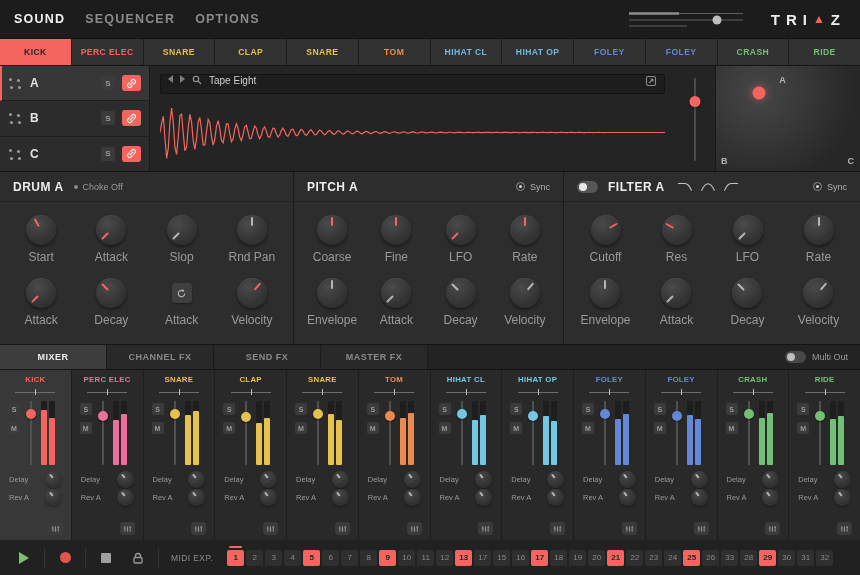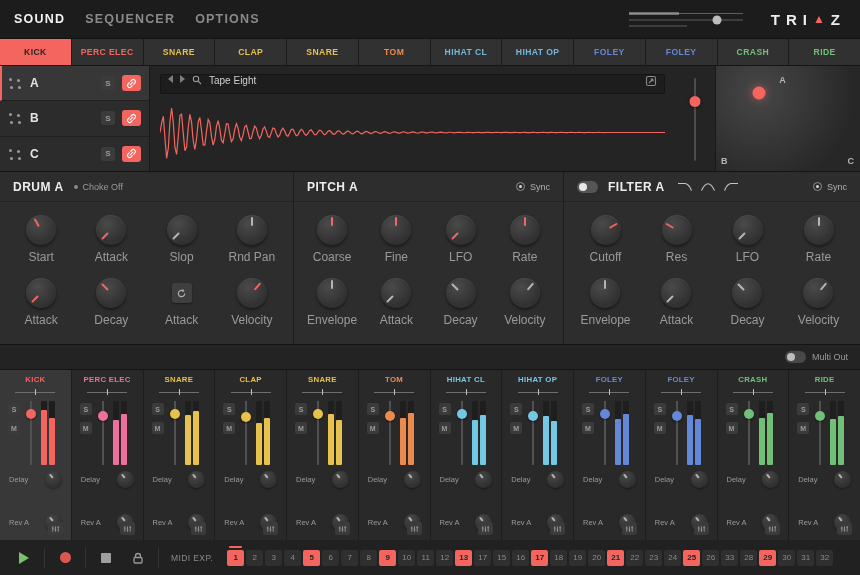--- a/index.html
+++ b/index.html
@@ -101,21 +101,21 @@
 .sbtn,.mbtn{position:absolute;left:8px;width:12px;height:12px;background:#3b3b3b;border-radius:2px;color:#9a9a9a;font-size:7px;font-weight:bold;display:flex;align-items:center;justify-content:center}
 .sbtn{top:33px}
 .mbtn{top:52px}
 .fader{position:absolute;left:30px;top:31px;width:2px;height:64px;background:#515151}
 .fader-ball{position:absolute;left:-4px;width:10px;height:10px;border-radius:50%;box-shadow:0 1px 2px rgba(0,0,0,.5)}
 .meters{position:absolute;left:41px;top:31px;height:64px;display:flex;gap:2px}
 .meter{position:relative;width:6px;height:100%;background:#1e1e1e;border-radius:1px}
 .meter i{position:absolute;left:0;right:0;bottom:0;border-radius:1px}
 .fx{position:absolute;left:0;right:0;display:flex;align-items:center;justify-content:space-between;padding:0 9px}
 .fx.delay{top:101px}
-.fx.rev{top:144px}
+.fx.rev{top:119px}
 .fx-label{font-size:7.5px;color:#9a9a9a}
 .fx-knob{width:17px;height:17px;border-radius:50%;background:radial-gradient(circle at 38% 30%,#484848,#323232 62%,#2b2b2b);position:relative;box-shadow:0 1px 2px rgba(0,0,0,.4)}
 .fx-knob .ind{color:#b0b0b0;transform:rotate(-40deg)}
 .fx-knob .ind::before{height:5px;top:1.5px}
 .strip-btn{position:absolute;right:8px;bottom:5px;width:15px;height:13px;background:#3b3b3b;border-radius:3px;display:flex;align-items:center;justify-content:center}
 .strip-btn svg{width:9px;height:8px;display:block}
 
 
 .transport{height:35px;background:#212121;display:flex;align-items:center;padding:0 12px;gap:8px}
 .t-btn{width:24px;height:22px;display:flex;align-items:center;justify-content:center;cursor:pointer}
@@ -442,20 +442,26 @@
     <div class="knob">
               <span class="ind" style="transform: rotate(40deg); color: rgb(181, 181, 181);"></span>
             </div>
     <div class="knob-label">Velocity</div>
   </div>
         </div>
     </div>
   </div>
 
   <div class="mixer-bar">
+    <div class="mtabs" id="mixer-tabs">
+        <div class="mixer-tab active">MIXER</div>
+        <div class="mixer-tab">CHANNEL FX</div>
+        <div class="mixer-tab">SEND FX</div>
+        <div class="mixer-tab">MASTER FX</div>
+      </div>
     <div class="multi-out">
       <span class="toggle-pill"></span>
       <span>Multi Out</span>
     </div>
   </div>
 
   <div class="mixer" id="strips">
       <div class="strip selected">
     <div class="ch-name" style="color: rgb(244, 101, 95);">KICK</div>
     <div class="pan"></div>

